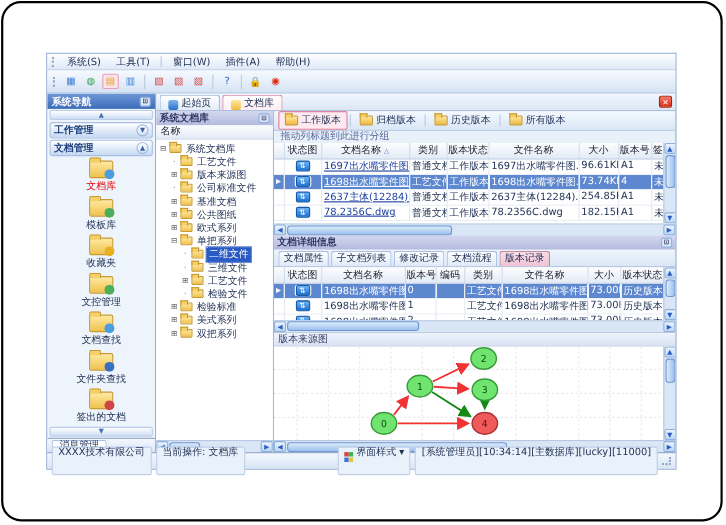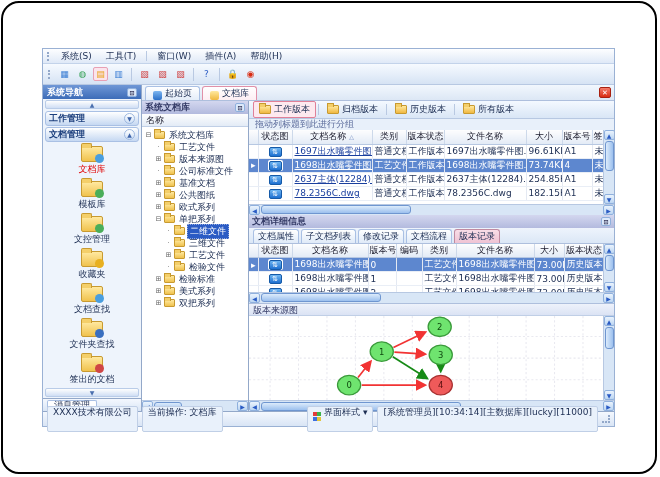--- a/index.html
+++ b/index.html
@@ -160,29 +160,29 @@
               <span class="label">文档库</span>
             </div>
             <div class="sb-item">
               <span class="folder-ico">
                 <span class="ovl" style="background: rgb(74, 174, 90);"></span>
               </span>
               <span class="label">模板库</span>
             </div>
             <div class="sb-item">
               <span class="folder-ico">
+                <span class="ovl" style="background: rgb(232, 176, 32);"></span>
+              </span>
+              <span class="label">收藏夹</span>
+            </div>
+            <div class="sb-item">
+              <span class="folder-ico">
                 <span class="ovl" style="background: rgb(74, 174, 90);"></span>
               </span>
               <span class="label">文控管理</span>
-            </div>
-            <div class="sb-item">
-              <span class="folder-ico">
-                <span class="ovl" style="background: rgb(232, 176, 32);"></span>
-              </span>
-              <span class="label">收藏夹</span>
             </div>
             <div class="sb-item">
               <span class="folder-ico">
                 <span class="ovl" style="background: rgb(74, 158, 222);"></span>
               </span>
               <span class="label">文档查找</span>
             </div>
             <div class="sb-item">
               <span class="folder-ico">
                 <span class="ovl" style="background: rgb(58, 111, 192);"></span>

